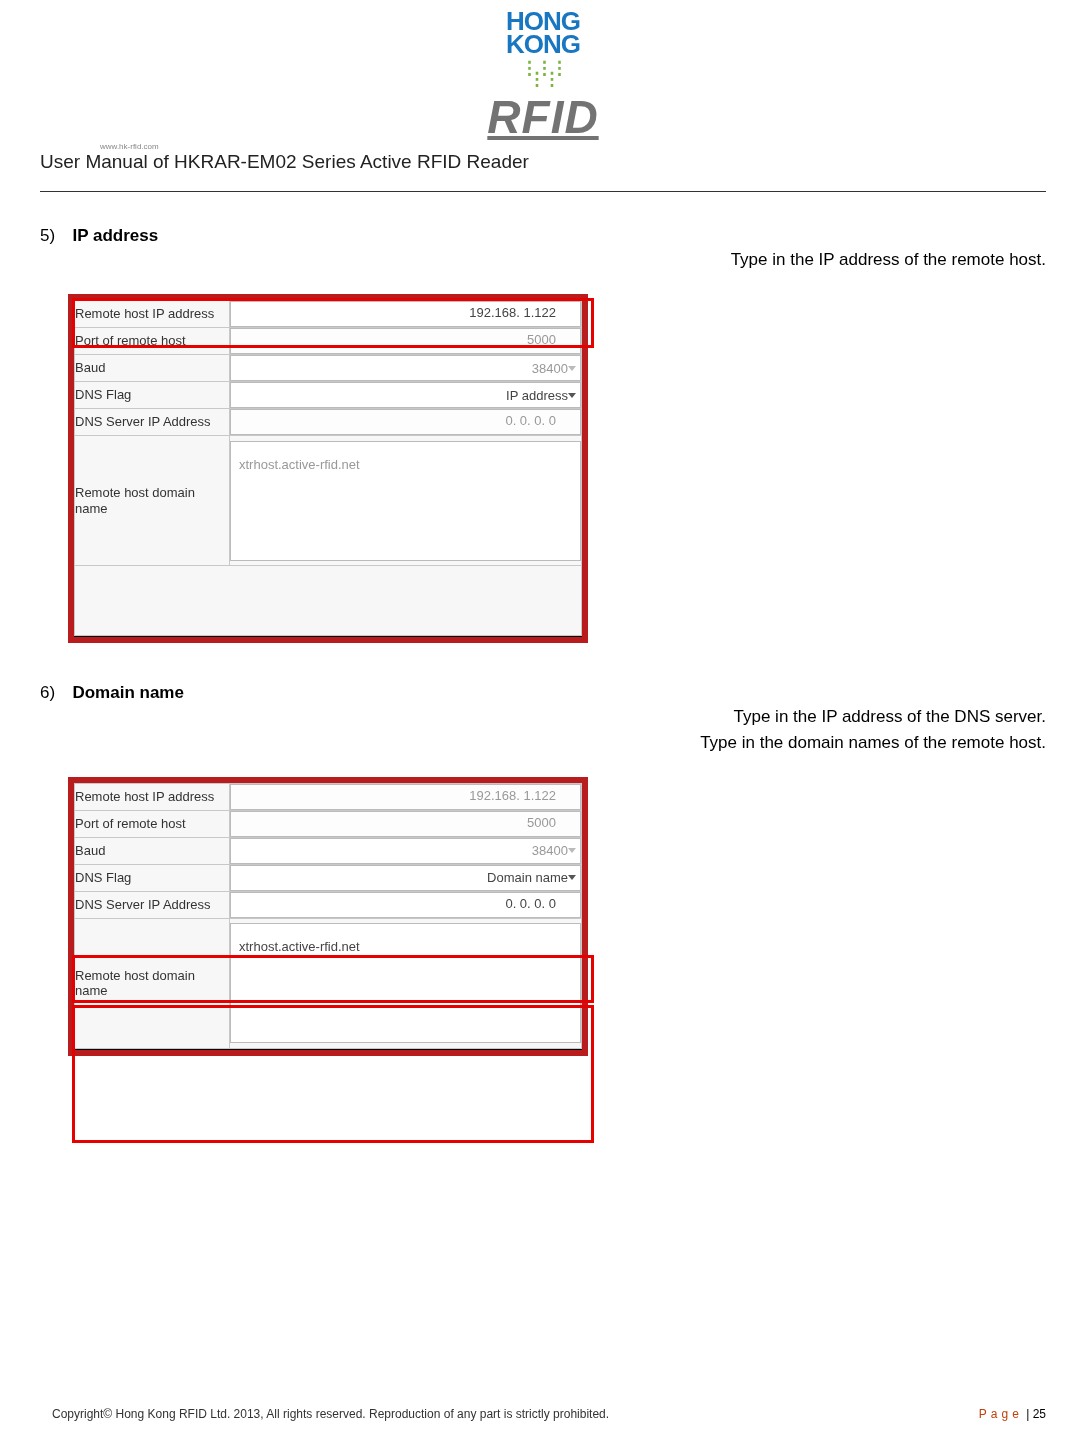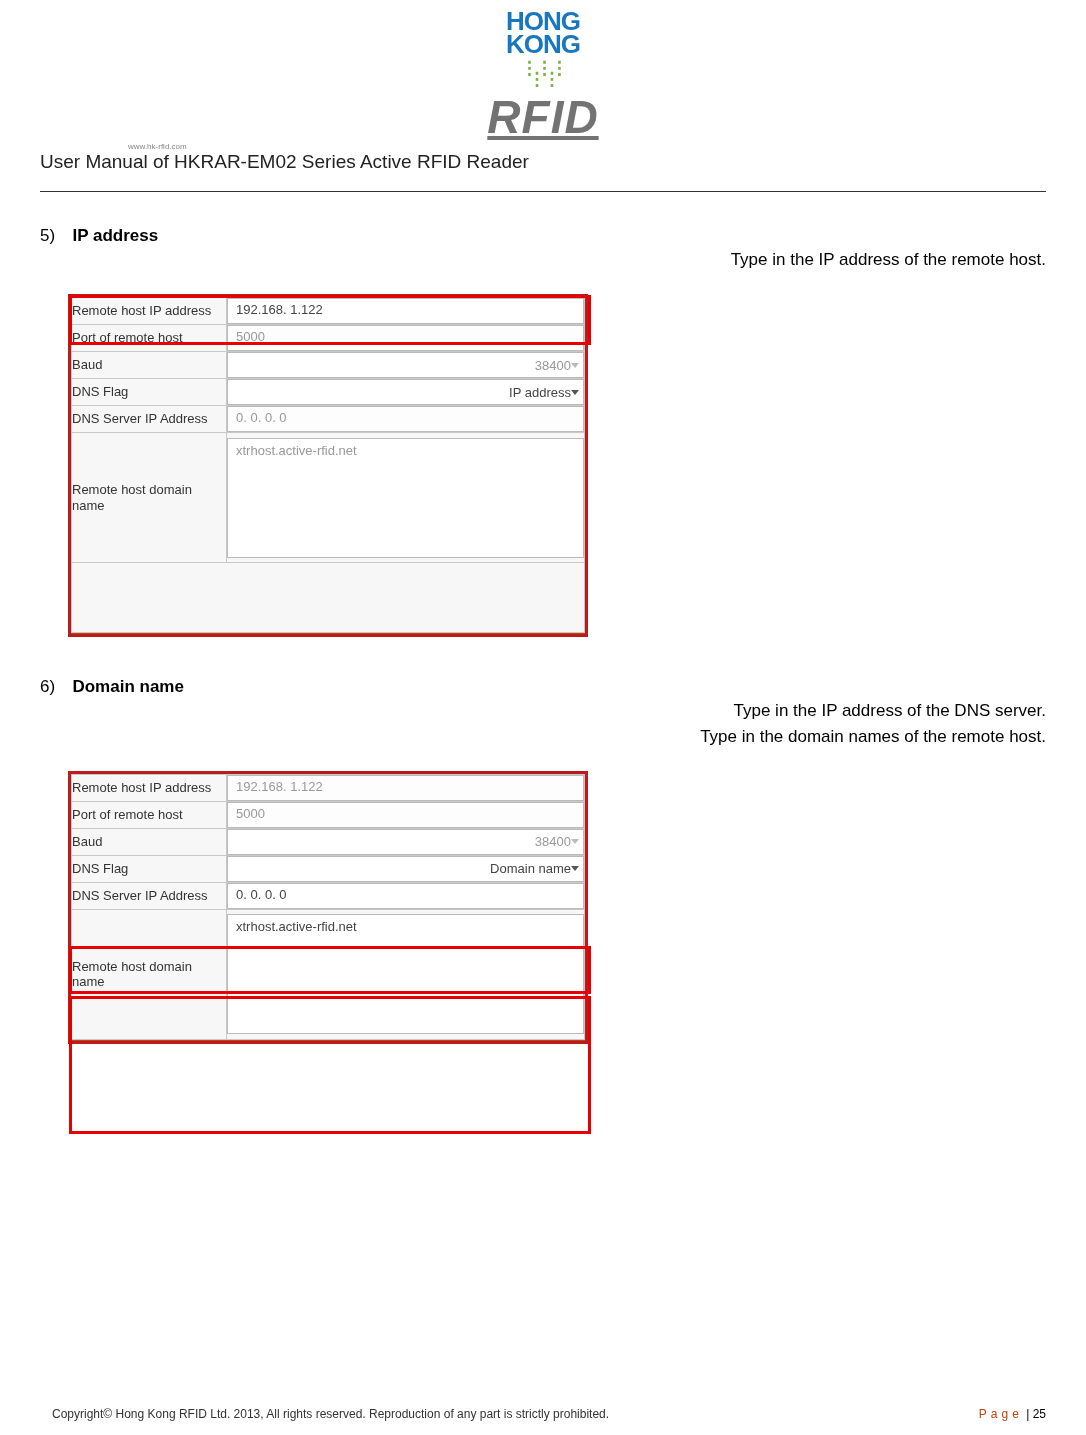--- a/index.html
+++ b/index.html
@@ -39,21 +39,21 @@
       font-weight: 900;
       font-size: 46px;
       font-style: italic;
       color: #737373;
       letter-spacing: 1px;
       text-decoration: underline;
     }
     .logo-url {
       font-size: 8px;
       color: #888;
-      margin-left: 88px;
+      margin-left: 60px;
       margin-top: -4px;
     }
     .manual-title {
       font-size: 19px;
       color: #222;
       margin-bottom: 18px;
       font-family: "Tahoma", sans-serif;
     }
     hr.hdr {
       border: none;
@@ -75,22 +75,22 @@
       font-size: 17px;
       margin-left: 28px;
       margin-top: 2px;
       line-height: 1.4;
       text-align: right;
     }
     .form-screenshot {
       margin-left: 28px;
       margin-top: 22px;
       width: 520px;
-      border: 3px solid #b91c1c;
-      background: #c2410c;
+      border: 6px solid #b91c1c;
+      background: #000000;
       padding-bottom: 1px;
     }
     .form-table {
       border-collapse: collapse;
       width: 100%;
     }
     .form-table td {
       border: 1px solid #c8c8c8;
       background: #f7f7f7;
       padding: 0;
@@ -106,23 +106,24 @@
     }
     .input-cell {
       padding: 4px 6px;
     }
     .faux-input {
       width: 100%;
       height: 26px;
       border: 1px solid #bbb;
       background: #fff;
       font-size: 13px;
-      padding: 3px 8px;
+      padding: 3px 24px;
       color: #444;
       font-family: "Segoe UI", sans-serif;
+      text-align: right;
     }
     .faux-input.disabled {
       color: #999;
       background: #fdfdfd;
     }
     .faux-select {
       display: flex;
       align-items: center;
       justify-content: flex-end;
       width: 100%;
@@ -140,21 +141,21 @@
       border-right: 4px solid transparent;
       border-top: 5px solid #555;
     }
     .arrow-down.dis { border-top-color: #bbb; }
     .faux-textarea {
       width: 100%;
       height: 120px;
       border: 1px solid #bbb;
       background: #fff;
       font-size: 13px;
-      padding: 4px 8px;
+      padding: 15px 8px;
       color: #444;
       font-family: "Segoe UI", sans-serif;
       resize: none;
     }
     .faux-textarea.disabled { color: #999; }
     .redbox {
       position: absolute;
       border: 3px solid #e60000;
       pointer-events: none;
       z-index: 5;

